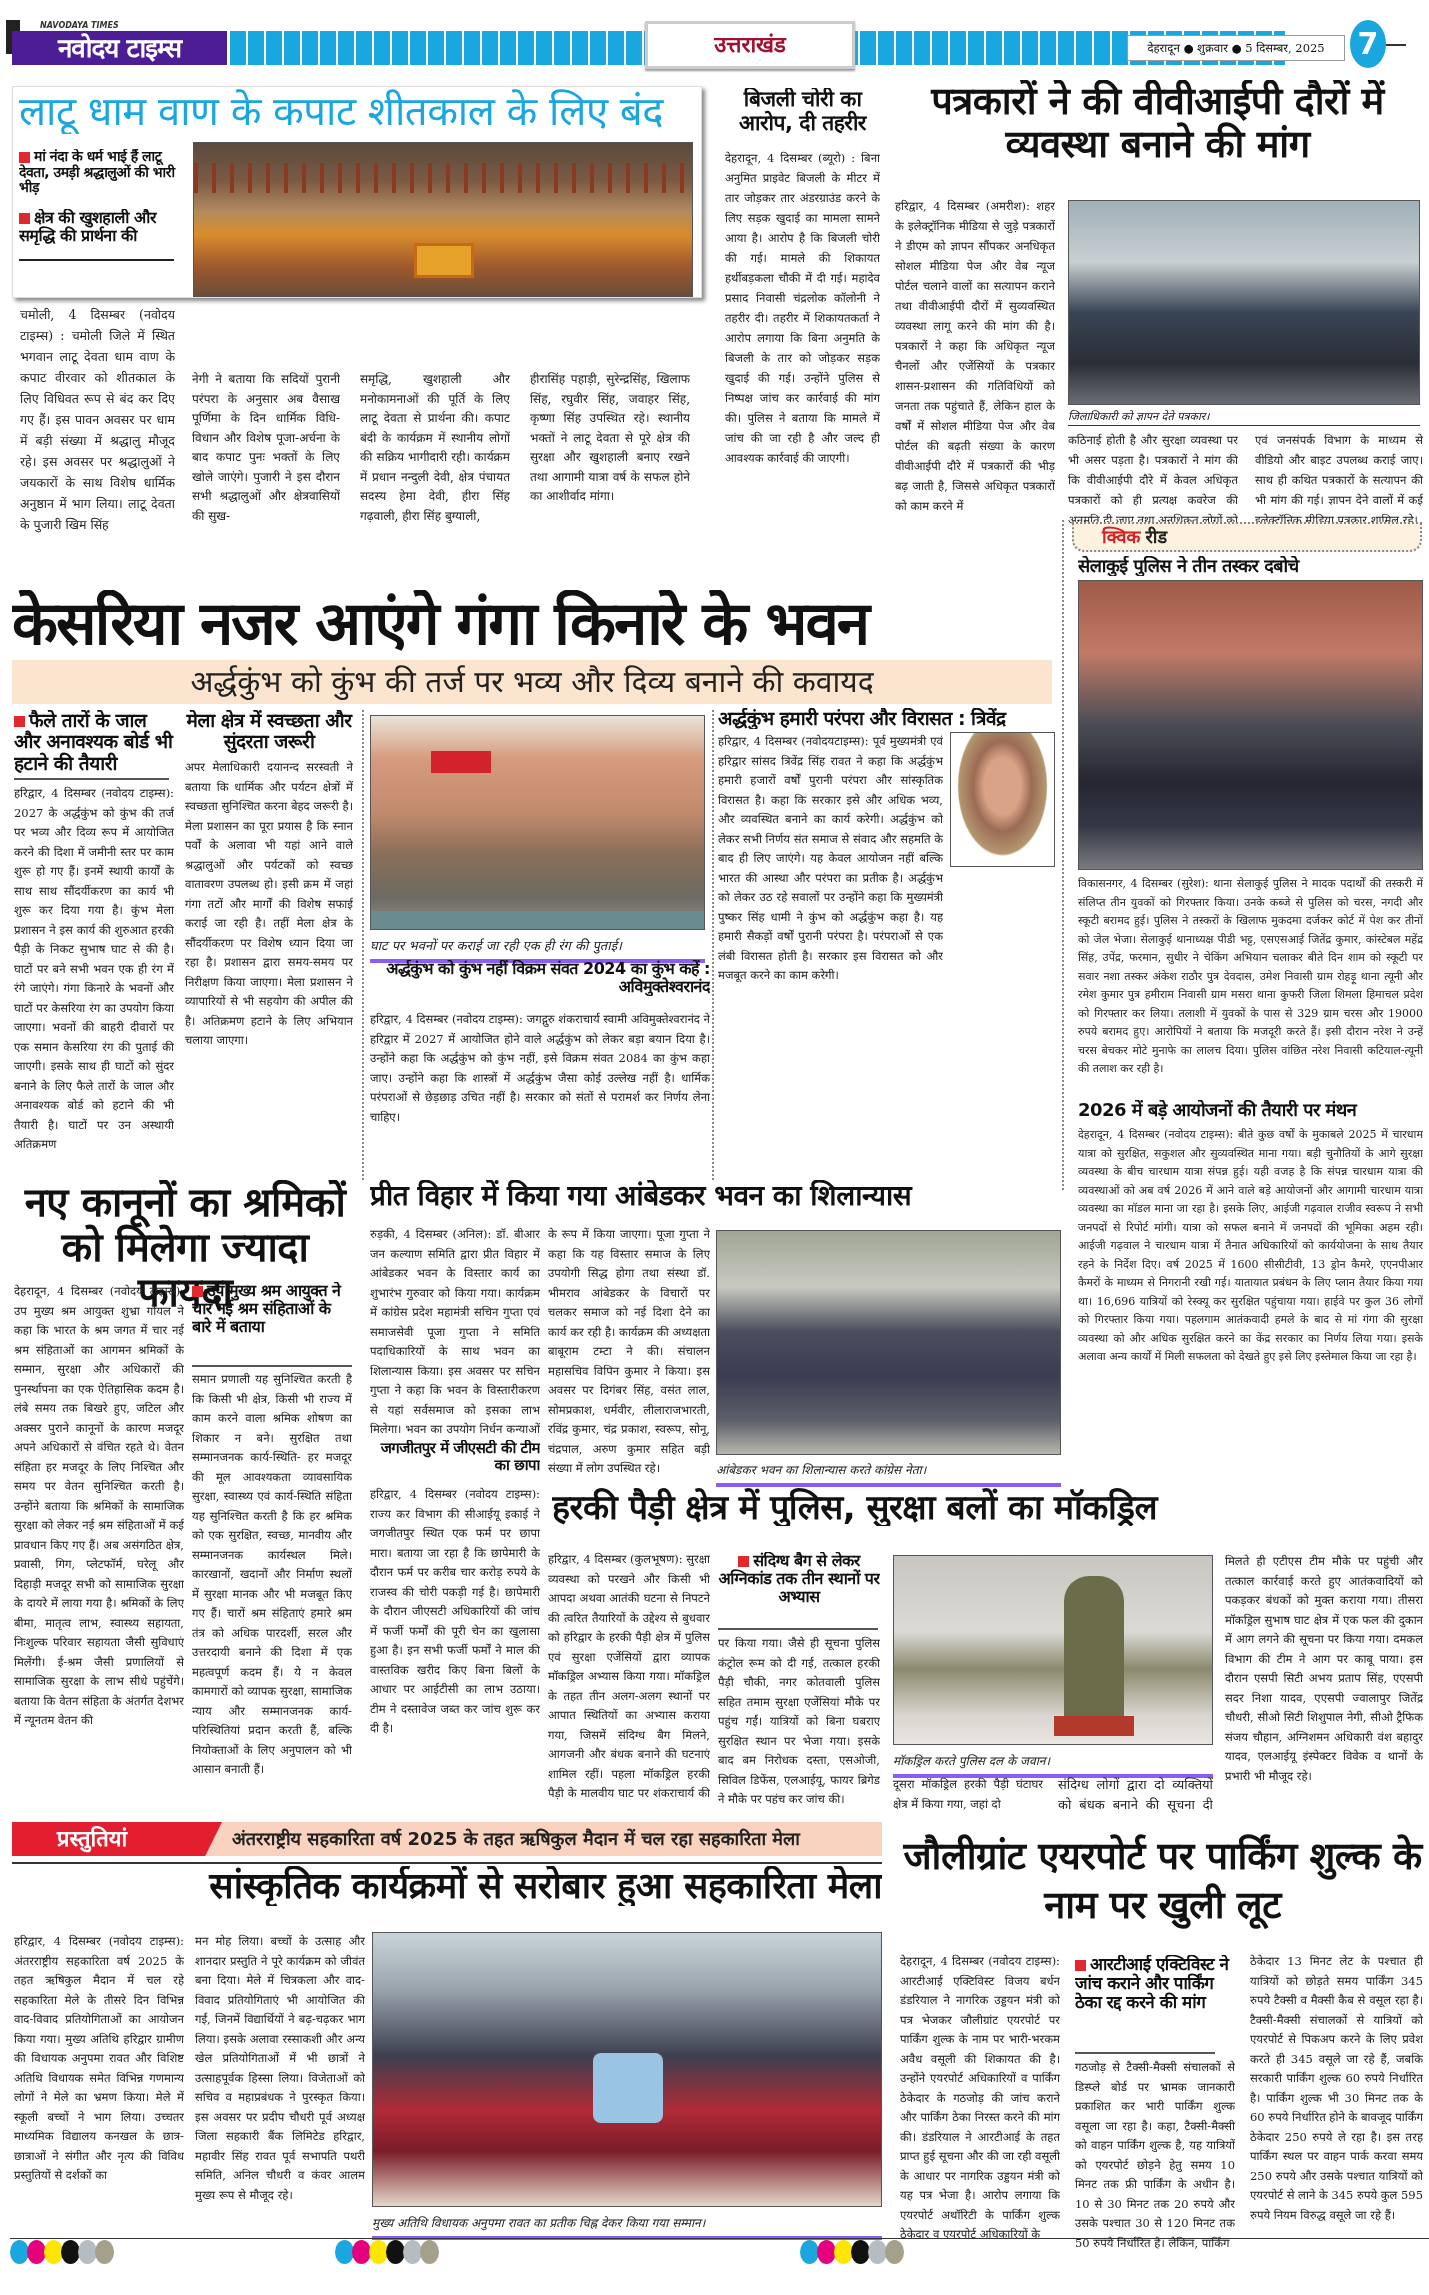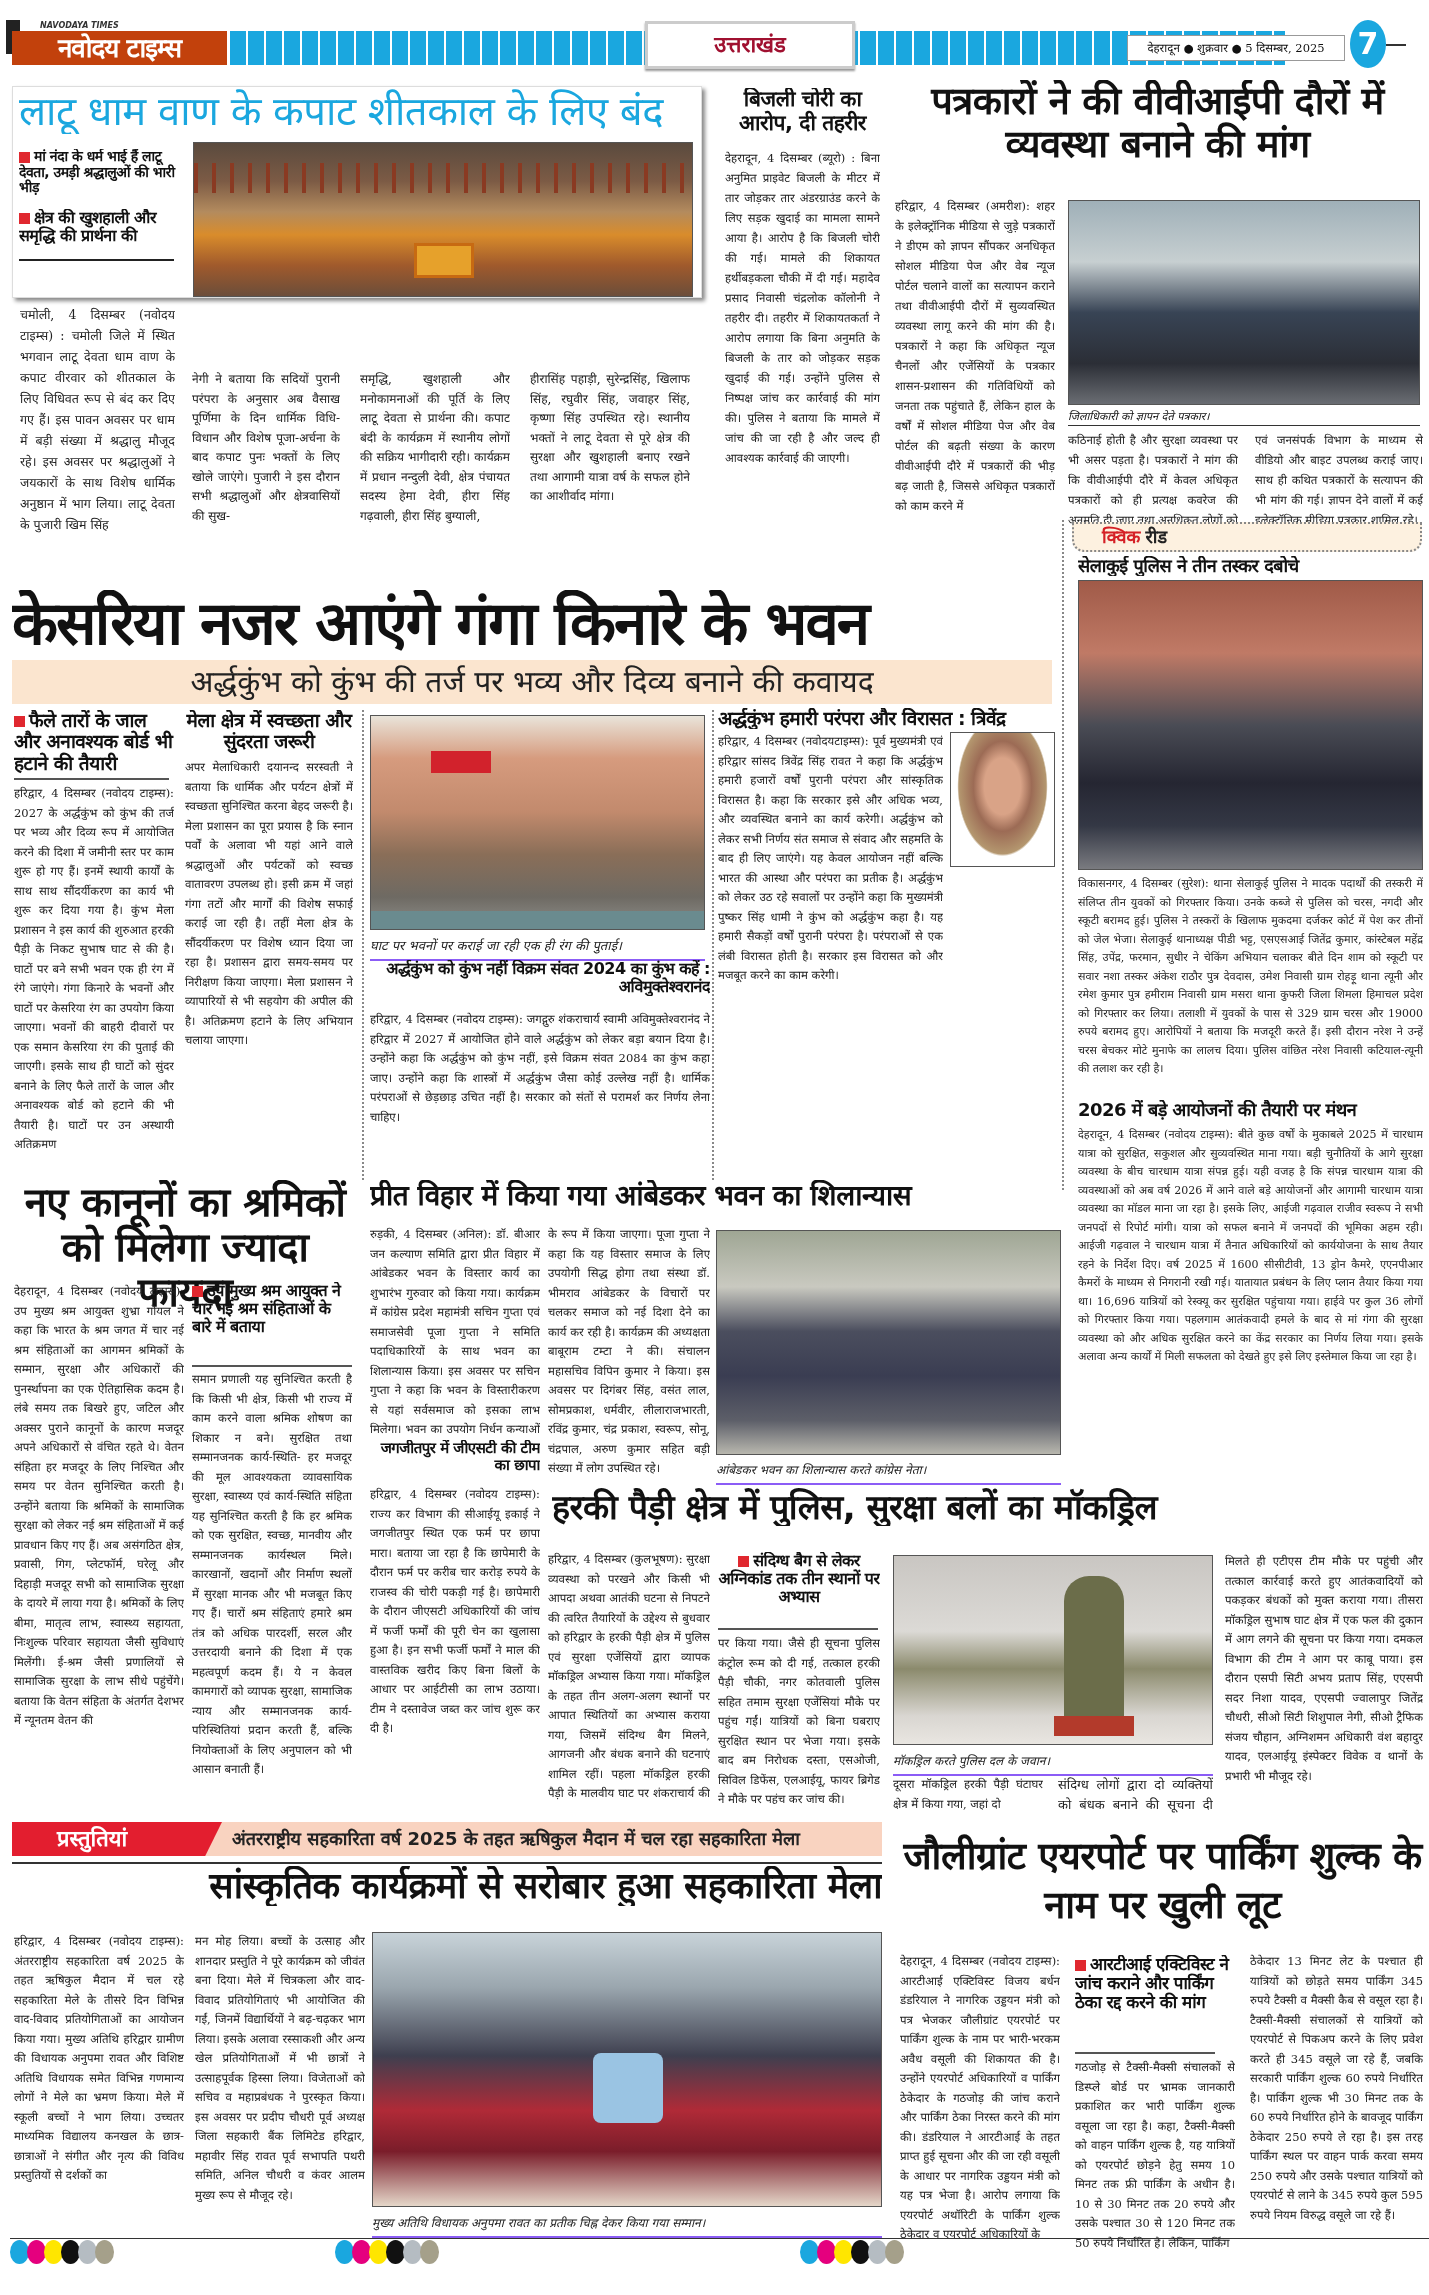--- a/index.html
+++ b/index.html
@@ -2,32 +2,32 @@
 <html><head>
 <meta charset="utf-8">
 <style>
   *{box-sizing:border-box;margin:0;padding:0}
   html,body{width:1429px;height:2295px;background:#fff;overflow:hidden}
   body{font-family:"DejaVu Sans","Liberation Sans",sans-serif;color:#111;position:relative}
   .abs{position:absolute}
   .col{font-family:"DejaVu Serif","Liberation Serif",serif;font-size:12.5px;line-height:21px;text-align:justify;color:#222;overflow:hidden}
   .hl{font-weight:bold;color:#111;line-height:1.12;letter-spacing:-0.5px;overflow:hidden}
   .photo{overflow:hidden;border:1px solid #555}
-  .cap{font-style:italic;font-size:13px;color:#222;border-bottom:2px solid #8b5cf6;padding:4px 0 5px;font-family:"DejaVu Serif",serif}
+  .cap{font-style:italic;font-size:13px;color:#222;border-bottom:4px solid #8b5cf6;padding:4px 0 5px;font-family:"DejaVu Serif",serif}
   .bullet::before{content:"";display:inline-block;width:11px;height:11px;background:#e0282f;margin-right:4px;vertical-align:middle}
   .vdash{border-left:2px dotted #888}
   .dot{display:inline-block;width:19px;height:24px;border-radius:50%;margin-right:-2px}
 </style>
 </head>
 <body>
 
 <div class="abs" style="left:0;top:0;width:1429px;height:70px">
   <div class="abs" style="left:6px;top:20px;width:14px;height:34px;background:#222"></div>
   <div class="abs" style="left:40px;top:21px;font-size:8px;font-style:italic;font-weight:bold;color:#333">NAVODAYA TIMES</div>
-  <div class="abs" style="left:12px;top:31px;width:215px;height:34px;background:#c2410c;color:#fff;font-size:26px;font-weight:bold;line-height:34px;text-align:center;letter-spacing:-1px">नवोदय टाइम्स</div>
+  <div class="abs" style="left:12px;top:31px;width:215px;height:34px;background:#4c1d95;color:#fff;font-size:26px;font-weight:bold;line-height:34px;text-align:center;letter-spacing:-1px">नवोदय टाइम्स</div>
   <div class="abs" style="left:230px;top:31px;width:1055px;height:34px;background:repeating-linear-gradient(90deg,#1aa7df 0 16px,#fff 16px 18px)"></div>
   <div class="abs" style="left:645px;top:21px;width:210px;height:48px;background:#fff;border:3px solid #ccc;box-shadow:0 2px 2px #999;text-align:center">
     <span style="color:#a01030;font-size:22px;font-weight:bold;line-height:42px">उत्तराखंड</span>
   </div>
   <div class="abs" style="left:1127px;top:35px;width:218px;height:26px;background:#fff;border:1px solid #999;font-size:11.5px;line-height:24px;text-align:center;font-family:'DejaVu Serif',serif">देहरादून ● शुक्रवार ● 5 दिसम्बर, 2025</div>
   <div class="abs" style="left:1350px;top:20px;width:36px;height:48px;border-radius:50%;background:#1aa7df;color:#fff;font-size:30px;font-weight:bold;text-align:center;line-height:48px">7</div>
   <div class="abs" style="left:1386px;top:44px;width:20px;height:2px;background:#333"></div>
 </div>
 
 <div class="abs" style="left:12px;top:86px;width:690px;height:212px;border:1px solid #ddd;box-shadow:3px 3px 4px #888">

